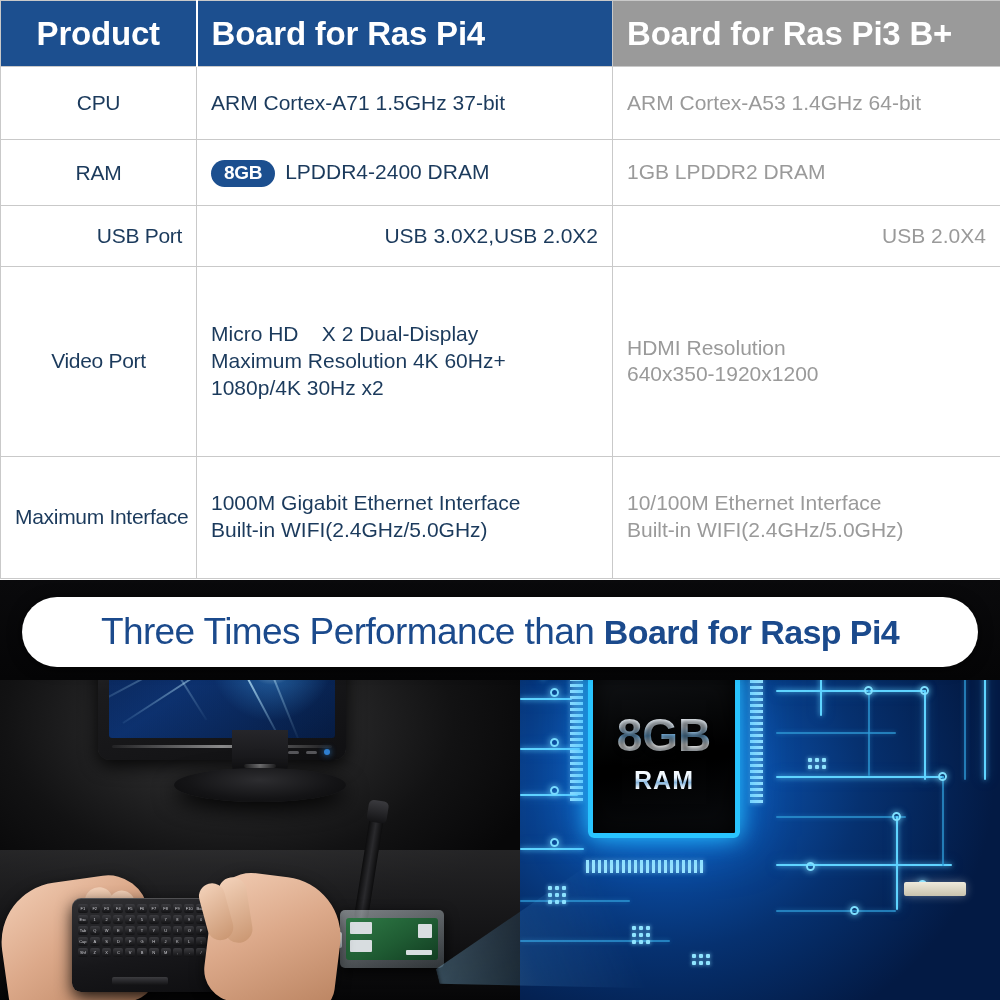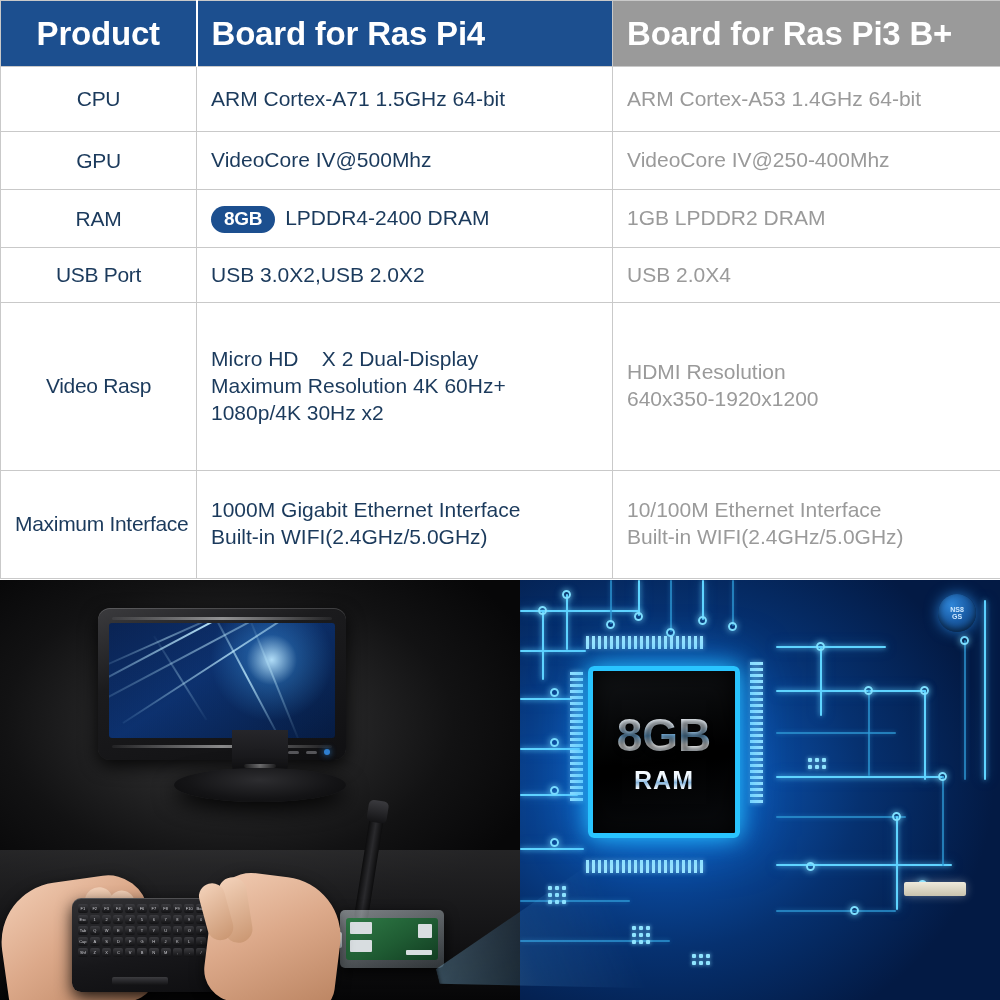--- a/index.html
+++ b/index.html
@@ -83,21 +83,21 @@
   .val-pi3 {
     text-align: left;
     font-size: 21px;
     color: #9a9a9a;
     line-height: 1.28;
   }
 
   .r-cpu   td { height: 48px; }
   .r-gpu   td { height: 43px; }
   .r-ram   td { height: 43px; }
-  .r-usb   td { height: 40px; }
+  .r-usb   td { height: 40px; text-align: right; }
   .r-video td { height: 124px; }
   .r-audio td { height: 41px; }
   .r-bt    td { height: 47px; }
   .r-net   td { height: 80px; }
   .r-pwr   td { height: 49px; }
 
   .badge-8gb {
     display: inline-block;
     background: #1c4f8f;
     color: #ffffff;
@@ -396,42 +396,37 @@
     <thead>
       <tr>
         <th class="hdr-cell hdr-product">Product</th>
         <th class="hdr-cell hdr-pi4">Board for Ras Pi4</th>
         <th class="hdr-cell hdr-pi3">Board for Ras Pi3 B+</th>
       </tr>
     </thead>
     <tbody>
       <tr class="r-cpu">
         <td class="lbl">CPU</td>
-        <td class="val-pi4">ARM Cortex-A71 1.5GHz 64-bit</td>
+        <td class="val-pi4">ARM Cortex-A71 1.5GHz 37-bit</td>
         <td class="val-pi3">ARM Cortex-A53 1.4GHz 64-bit</td>
-      </tr>
-      <tr class="r-gpu">
-        <td class="lbl">GPU</td>
-        <td class="val-pi4">VideoCore IV@500Mhz</td>
-        <td class="val-pi3">VideoCore IV@250-400Mhz</td>
       </tr>
       <tr class="r-ram">
         <td class="lbl">RAM</td>
         <td class="val-pi4">
           <span class="badge-8gb">8GB</span><span>LPDDR4-2400   DRAM</span>
         </td>
         <td class="val-pi3">1GB LPDDR2   DRAM</td>
       </tr>
       <tr class="r-usb">
         <td class="lbl">USB Port</td>
         <td class="val-pi4">USB 3.0X2,USB 2.0X2</td>
         <td class="val-pi3">USB 2.0X4</td>
       </tr>
       <tr class="r-video">
-        <td class="lbl">Video Rasp</td>
+        <td class="lbl">Video Port</td>
         <td class="val-pi4 ml"><span>Micro&nbsp;HD&nbsp;&nbsp;&nbsp;&nbsp;X&nbsp;2&nbsp;Dual-Display</span><br><span>Maximum&nbsp;Resolution&nbsp;4K&nbsp;60Hz+</span><br><span>1080p/4K&nbsp;30Hz&nbsp;x2</span></td>
         <td class="val-pi3 ml"><span>HDMI&nbsp;Resolution</span><br><span>640x350-1920x1200</span></td>
       </tr>
       <tr class="r-net">
         <td class="lbl">Maximum Interface</td>
         <td class="val-pi4 ml"><span>1000M&nbsp;Gigabit&nbsp;Ethernet&nbsp;Interface</span><br><span>Built-in&nbsp;WIFI(2.4GHz/5.0GHz)</span></td>
         <td class="val-pi3 ml"><span>10/100M&nbsp;Ethernet&nbsp;Interface</span><br><span>Built-in&nbsp;WIFI(2.4GHz/5.0GHz)</span></td>
       </tr>
     </tbody>
   </table>
@@ -754,14 +749,19 @@
           <i></i>
           <i></i>
           <i></i>
           <i></i>
         </div>
     </div>
 
     <div class="beam"></div>
   </div>
 
+  <div class="banner-wrap">
+    <div class="banner-pill">
+      <div class="banner-text"><span>Three Times Performance than </span><span class="b2">Board for Rasp Pi4</span></div>
+    </div>
+  </div>
 
 </div>
 
 </body></html>

